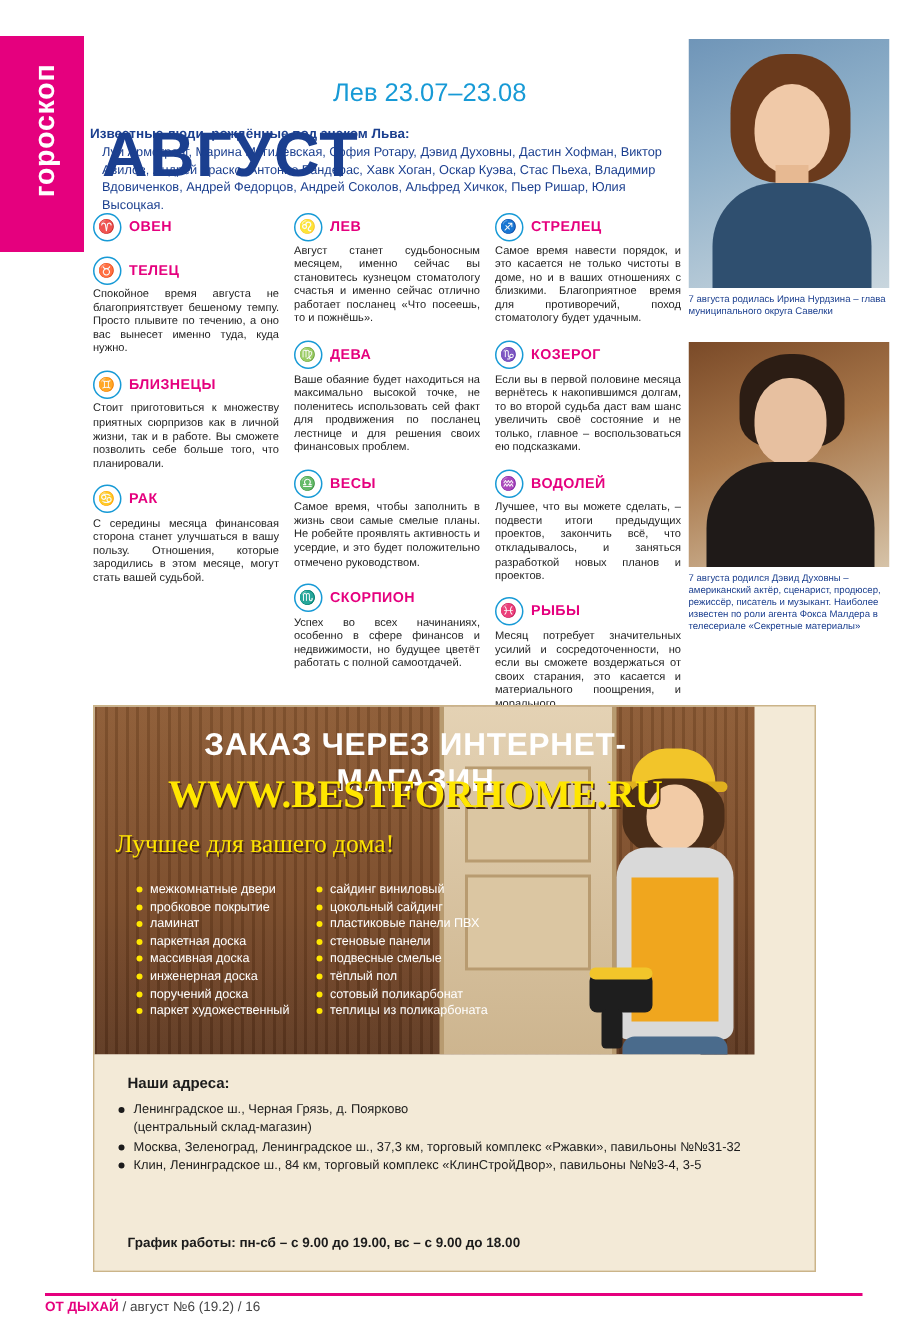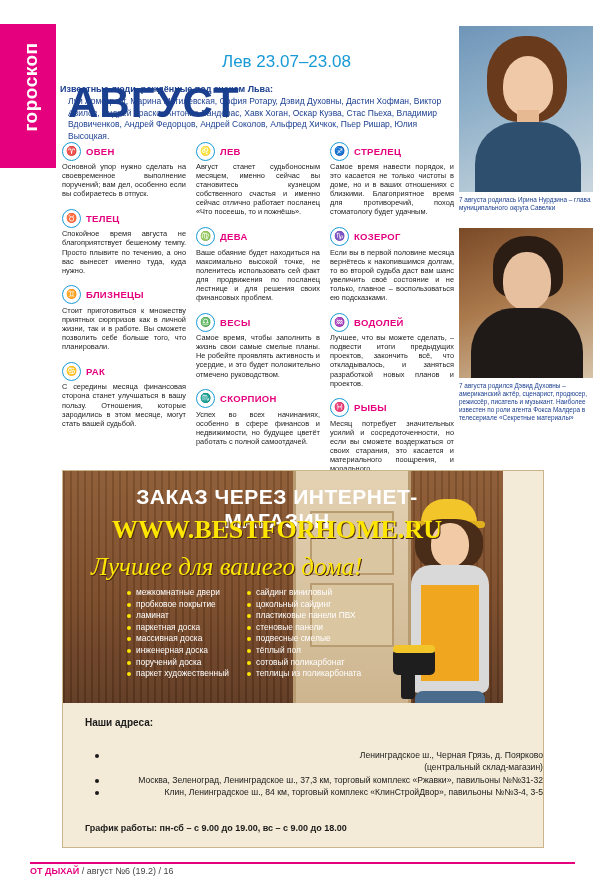--- a/index.html
+++ b/index.html
@@ -123,48 +123,48 @@
     color:#ffffff;font-size:21px;font-weight:bold;letter-spacing:0.5px;
     text-align:center;
   }
   .ad-url{
     position:absolute;left:24px;top:44px;width:380px;
     color:#ffe600;font-size:26px;font-weight:bold;text-align:center;
     font-family:"Liberation Serif",serif;
     text-shadow:1px 1px 0 #4a2a14;
   }
   .ad-slogan{
-    position:absolute;left:28px;top:82px;width:300px;
-    color:#ffe600;font-size:25px;font-style:italic;font-family:"Liberation Serif",serif;
+    position:absolute;left:14px;top:82px;width:300px;
+    color:#ffe600;font-size:17px;font-family:"Liberation Serif",serif;
     text-shadow:1px 1px 0 #4a2a14;
   }
-  .ad-lists{position:absolute;left:28px;top:116px;width:370px;display:flex;gap:18px;padding-left:36px;}
+  .ad-lists{position:absolute;left:28px;top:116px;width:370px;display:flex;gap:18px;}
   .ad-lists ul{list-style:none;margin:0;padding:0;}
   .ad-lists li{
     color:#ffffff;font-size:8.4px;line-height:11.6px;position:relative;padding-left:9px;white-space:nowrap;
   }
   .ad-lists li:before{
     content:"";position:absolute;left:0;top:4px;width:4px;height:4px;background:#ffe600;border-radius:50%;
   }
   
   .worker{position:absolute;right:-4px;top:28px;width:120px;height:340px;}
   .w-helmet{position:absolute;left:34px;top:0;width:56px;height:28px;background:#f2c52a;border-radius:28px 28px 6px 6px;}
   .w-helmet:after{content:"";position:absolute;left:-8px;top:22px;width:72px;height:7px;background:#e0b01e;border-radius:4px;}
   .w-hair{position:absolute;left:28px;top:20px;width:68px;height:52px;background:#4a2d18;border-radius:40% 40% 45% 45%;}
   .w-face{position:absolute;left:44px;top:24px;width:38px;height:44px;background:#f2cba6;border-radius:48%;}
   .w-body{position:absolute;left:24px;top:66px;width:78px;height:128px;background:#d9d9d9;border-radius:20px 20px 8px 8px;}
   .w-apron{position:absolute;left:34px;top:86px;width:58px;height:96px;background:#f0a61e;}
   .w-jeans{position:absolute;left:28px;top:192px;width:70px;height:146px;background:#4a6b8c;border-radius:8px 8px 0 0;}
   .w-drill{position:absolute;left:6px;top:150px;width:42px;height:26px;background:#1e1e1e;border-radius:5px;}
   .w-drill:after{content:"";position:absolute;left:8px;top:24px;width:14px;height:26px;background:#1e1e1e;border-radius:3px;}
   .w-drill-y{position:absolute;left:6px;top:146px;width:42px;height:8px;background:#f2c52a;border-radius:4px;}
 
-  .ad-addr{position:absolute;left:0;top:232px;width:404px;height:144px;background:#f3ead7;text-align:right;}
+  .ad-addr{position:absolute;left:0;top:232px;width:404px;height:144px;background:#f3ead7;}
   .ad-addr-title{position:absolute;left:22px;top:14px;font-size:10px;font-weight:bold;color:#1b1b1b;}
-  .ad-addr ul{position:absolute;left:14px;top:30px;width:450px;margin:16px;padding:0;list-style:none;}
+  .ad-addr ul{position:absolute;left:14px;top:30px;width:450px;margin:0;padding:0;list-style:none;}
   .ad-addr li{
     font-size:8.6px;line-height:12.4px;color:#1b1b1b;position:relative;padding-left:12px;
   }
   .ad-addr li:before{content:"";position:absolute;left:2px;top:5px;width:4px;height:4px;background:#1b1b1b;border-radius:50%;}
   .ad-addr li.sub:before{display:none;}
   .ad-hours{position:absolute;left:22px;bottom:14px;font-size:9px;font-weight:bold;color:#1b1b1b;}
 
   
   .footer-line{
     position:absolute;left:30px;top:862px;width:545px;height:1.5px;background:#e5007e;
@@ -190,21 +190,20 @@
   <div class="famous-list">Луи Армстронг, Марина Могилевская, София Ротару, Дэвид Духовны, Дастин Хофман, Виктор Авилов, Андрей Краско, Антонио Бандерас, Хавк Хоган, Оскар Куэва, Стас Пьеха, Владимир Вдовиченков, Андрей Федорцов, Андрей Соколов, Альфред Хичкок, Пьер Ришар, Юлия Высоцкая.</div>
 
   <div class="cols">
 
     <div class="col c1">
       <div class="sign">
         <div class="head">
             <span class="ico">♈</span>
             <span class="nm">ОВЕН</span>
           </div>
-        <div class="txt">Основной упор нужно сделать на своевременное выполнение поручений; вам дел, особенно если вы собираетесь в отпуск.</div>
       </div>
       <div class="sign">
         <div class="head">
             <span class="ico">♉</span>
             <span class="nm">ТЕЛЕЦ</span>
           </div>
         <div class="txt">Спокойное время августа не благоприятствует бешеному темпу. Просто плывите по течению, а оно вас вынесет именно туда, куда нужно.</div>
       </div>
       <div class="sign">
         <div class="head">
@@ -221,21 +220,21 @@
         <div class="txt">С середины месяца финансовая сторона станет улучшаться в вашу пользу. Отношения, которые зародились в этом месяце, могут стать вашей судьбой.</div>
       </div>
     </div>
 
     <div class="col c2">
       <div class="sign">
         <div class="head">
             <span class="ico">♌</span>
             <span class="nm">ЛЕВ</span>
           </div>
-        <div class="txt">Август станет судьбоносным месяцем, именно сейчас вы становитесь кузнецом собственного счастья и именно сейчас отлично работает посланец «Что посеешь, то и пожнёшь».</div>
+        <div class="txt">Август станет судьбоносным месяцем, именно сейчас вы становитесь кузнецом стоматологу счастья и именно сейчас отлично работает посланец «Что посеешь, то и пожнёшь».</div>
       </div>
       <div class="sign">
         <div class="head">
             <span class="ico">♍</span>
             <span class="nm">ДЕВА</span>
           </div>
         <div class="txt">Ваше обаяние будет находиться на максимально высокой точке, не поленитесь использовать сей факт для продвижения по посланец лестнице и для решения своих финансовых проблем.</div>
       </div>
       <div class="sign">
         <div class="head">

